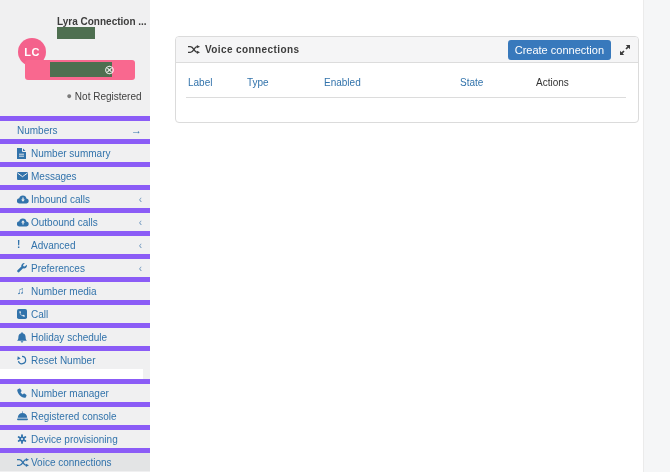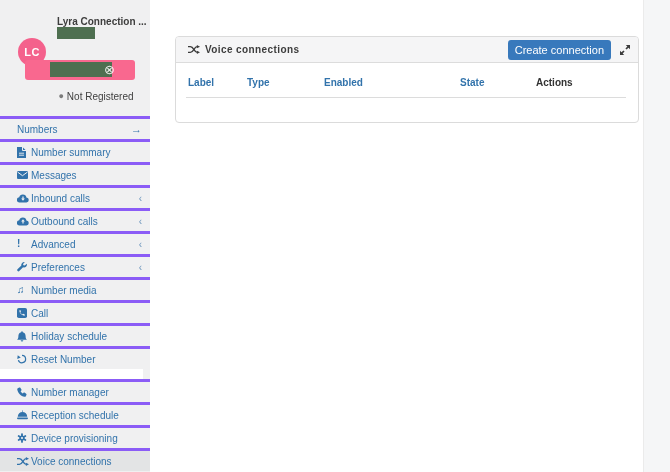--- a/index.html
+++ b/index.html
@@ -33,29 +33,29 @@
   }
   .redacted-b{
     position:absolute;left:25px;top:2px;width:62px;height:15px;
     background:var(--green,#4e6f50);
   }
   .clear-icon{
     position:absolute;left:79px;top:1px;color:rgba(255,255,255,.9);
     font-size:13px;line-height:17px;font-family:"DejaVu Sans",sans-serif;
   }
   .status-line{
-    position:absolute;top:91px;left:8px;width:176px;text-align:center;
+    position:absolute;top:91px;left:16px;width:176px;text-align:center;
     font-size:10px;color:#3f3f3f;
   }
   .status-dot{color:#7b7b7b;font-size:9px;vertical-align:1px;margin-right:3px;}
   
   .nav{position:absolute;top:116px;left:0;width:150px;}
   .nav-item{
     box-sizing:border-box;height:23px;display:flex;align-items:center;
-    padding:0 8px 0 17px;border-top:3px solid #8b5cf6;
+    padding:0 8px 0 17px;border-top:5px solid #8b5cf6;
     color:var(--blue,#3273ab);font-size:10px;cursor:pointer;white-space:nowrap;
   }
   .nav-item.active{background:#e3e4e5;}
   .nav-item .icon{
     width:14px;display:inline-flex;align-items:center;flex:none;
   }
   .nav-item .icon svg{display:block;}
   .nav-item .glyph{font-size:10px;line-height:10px;font-weight:bold;}
   .nav-item .trailing{margin-left:auto;font-size:10px;color:#6d96bd;}
   .nav-item .trailing.arrow{color:var(--blue,#3273ab);font-size:11px;}
@@ -86,21 +86,21 @@
   }
   .expand-btn{
     margin-left:9px;background:none;border:none;padding:0;cursor:pointer;color:#3c3c3c;
     display:inline-flex;align-items:center;
   }
   .panel-body{padding:14px 12px 0 10px;}
   .thead-row{
     display:flex;align-items:center;padding:0 0 9px 2px;
     border-bottom:1px solid #dcdcdc;
   }
-  .th{font-size:10px;font-weight:bold;color:var(--blue,#3273ab);cursor:pointer;}
+  .th{font-size:10px;font-weight:normal;color:var(--blue,#3273ab);cursor:pointer;}
   .th.static{color:#333;cursor:default;}
   .th:nth-child(1){width:59px;}
   .th:nth-child(2){width:77px;}
   .th:nth-child(3){width:136px;}
   .th:nth-child(4){width:76px;}
   .th:nth-child(5){flex:1;}
   .tbody-empty{height:24px;}
 </style>
 </head>
 <body style="--pink: #f4618c; --pink-btn: #f9688f; --green: #4e6f50; --blue: #3273ab; --btn-blue: #3879bc; --sidebar-bg: #f0f0f1;">
@@ -222,21 +222,21 @@
         <span>Number manager</span>
       </div>
       <div class="nav-item">
         <span class="icon">
           <svg width="11" height="10" viewBox="0 0 12 10">
             <path fill="currentColor" d="M5.4.2h1.2v1.1H5.4z"></path>
             <path fill="currentColor" d="M6 1.6c2.9 0 5 1.9 5.2 5.4H.8C1 3.5 3.1 1.6 6 1.6z"></path>
             <rect fill="currentColor" x="0" y="7.8" width="12" height="1.7" rx=".85"></rect>
           </svg>
         </span>
-        <span>Reception schedule</span>
+        <span>Registered console</span>
       </div>
       <div class="nav-item">
         <span class="icon">
           <svg width="10" height="10" viewBox="0 0 12 12">
             <g fill="currentColor">
               <rect x="4.9" y=".3" width="2.2" height="11.4" rx="1"></rect>
               <rect x="4.9" y=".3" width="2.2" height="11.4" rx="1" transform="rotate(60 6 6)"></rect>
               <rect x="4.9" y=".3" width="2.2" height="11.4" rx="1" transform="rotate(120 6 6)"></rect>
               <circle cx="6" cy="6" r="3.1"></circle>
             </g>

